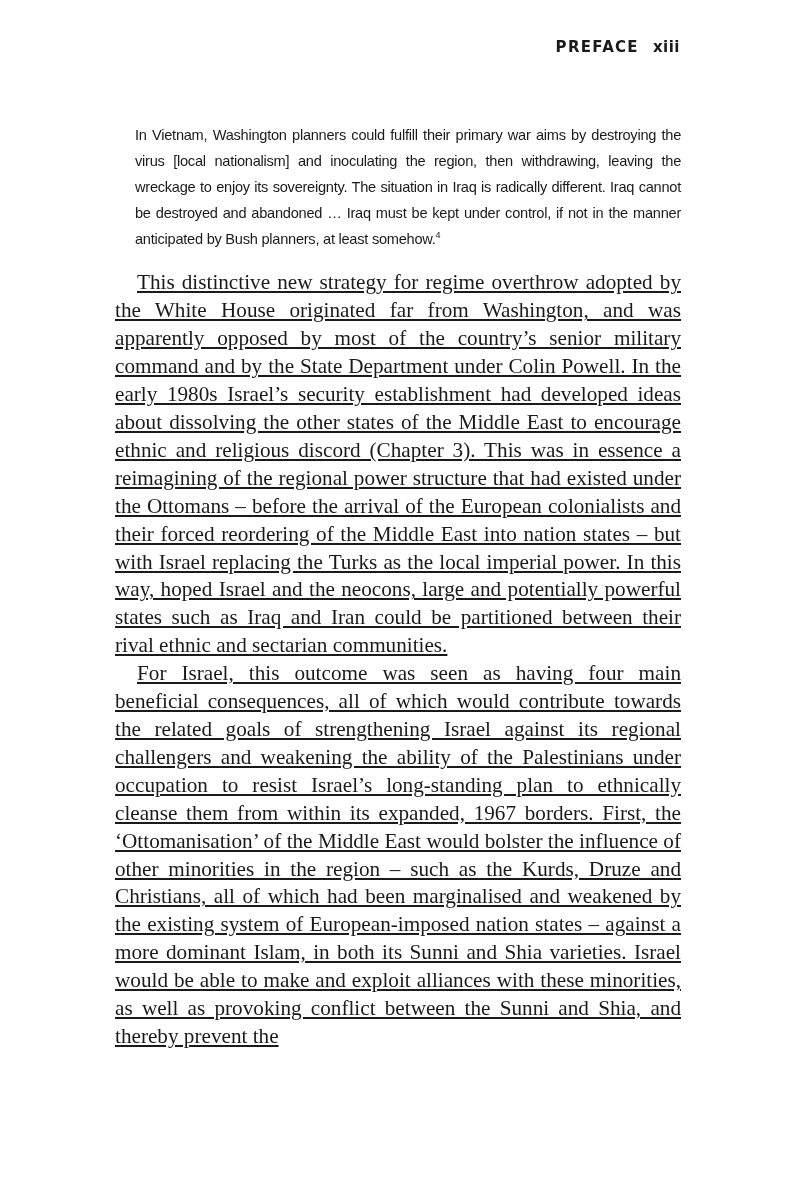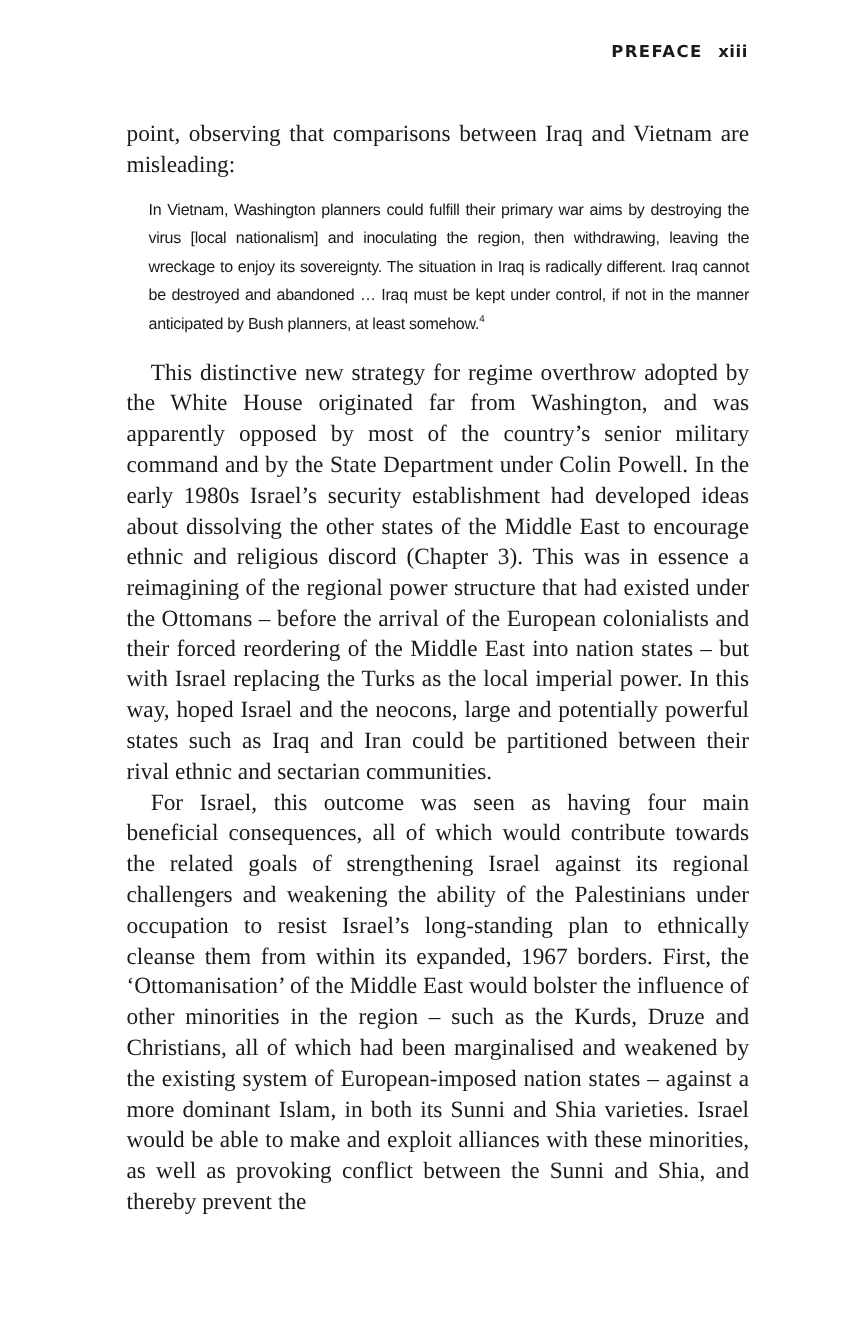--- a/index.html
+++ b/index.html
@@ -44,20 +44,21 @@
   .body-para {
     font-family: "Liberation Serif", "DejaVu Serif", serif;
     font-size: 21.2px;
     line-height: 27.9px;
     text-align: justify;
     margin: 0;
     hyphens: none;
   }
   .body-para.indent {
     text-indent: 22px;
+    text-decoration: underline;
   }
   .blockquote {
     font-family: Liberation Sans, sans-serif;
     font-size: 14.6px;
     line-height: 26.1px;
     text-align: justify;
     margin: 14px 0 17px 20px;
     width: 546px;
     letter-spacing: -0.25px;
   }
@@ -70,21 +71,20 @@
 </head>
 <body>
 
 <div class="page">
 
   <div class="running-head">
     <span>PREFACE</span><span class="page-num">xiii</span>
   </div>
 
   <div class="text-block">
-    <p class="body-para">point, observing that comparisons between Iraq and Vietnam are misleading:</p>
 
     <div class="blockquote"><span>In Vietnam, Washington planners could fulfill their primary war aims by destroying the virus [local nationalism] and inoculating the region, then withdrawing, leaving the wreckage to enjoy its sovereignty. The situation in Iraq is radically different. Iraq cannot be destroyed and abandoned … Iraq must be kept under control, if not in the manner anticipated by Bush planners, at least somehow.</span><sup>4</sup></div>
 
     <p class="body-para indent">This distinctive new strategy for regime overthrow adopted by the White House originated far from Washington, and was apparently opposed by most of the country’s senior military command and by the State Department under Colin Powell. In the early 1980s Israel’s security establishment had developed ideas about dissolving the other states of the Middle East to encourage ethnic and religious discord (Chapter 3). This was in essence a reimagining of the regional power structure that had existed under the Ottomans – before the arrival of the European colonialists and their forced reordering of the Middle East into nation states – but with Israel replacing the Turks as the local imperial power. In this way, hoped Israel and the neocons, large and potentially powerful states such as Iraq and Iran could be partitioned between their rival ethnic and sectarian communities.</p>
     <p class="body-para indent">For Israel, this outcome was seen as having four main beneficial consequences, all of which would contribute towards the related goals of strengthening Israel against its regional challengers and weakening the ability of the Palestinians under occupation to resist Israel’s long-standing plan to ethnically cleanse them from within its expanded, 1967 borders. First, the ‘Ottomanisation’ of the Middle East would bolster the influence of other minorities in the region – such as the Kurds, Druze and Christians, all of which had been marginalised and weakened by the existing system of European-imposed nation states – against a more dominant Islam, in both its Sunni and Shia varieties. Israel would be able to make and exploit alliances with these minorities, as well as provoking conflict between the Sunni and Shia, and thereby prevent the</p>
   </div>
 
 </div>
 
 </body></html>

